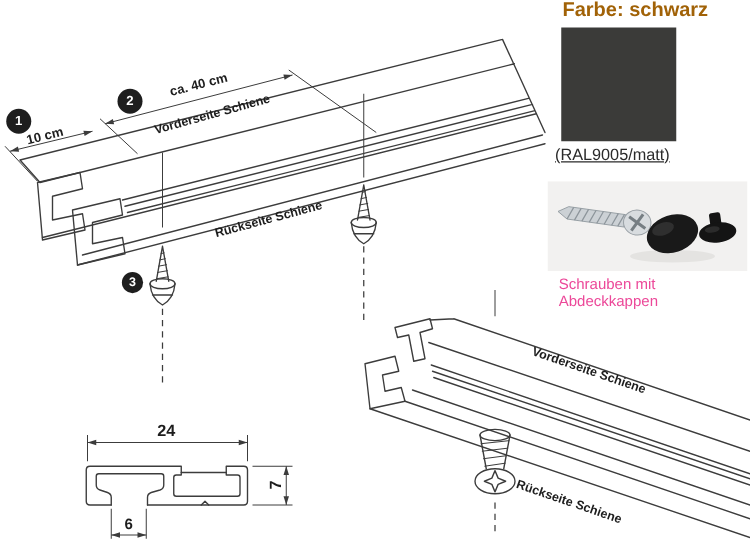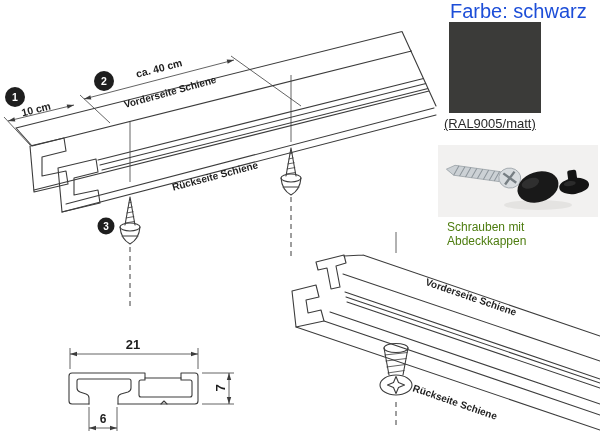--- a/index.html
+++ b/index.html
@@ -17,23 +17,23 @@
   .ctr{transform:translate(-50%,-50%);}
   .b{font-weight:bold;}
   .callout{
     position:absolute;background:#1e1e1e;color:#fff;border-radius:50%;
     display:flex;align-items:center;justify-content:center;font-weight:bold;
     transform:translate(-50%,-50%);
   }
   .c20{width:20px;height:20px;font-size:10.5px;}
   .c17{width:17px;height:17px;font-size:10px;}
   .swatch{position:absolute;left:449px;top:22px;width:92px;height:91px;background:#3b3b39;}
-  .heading{position:absolute;left:450px;top:0px;font-size:20px;font-weight:normal;color:#1d4ed8;}
+  .heading{position:absolute;left:450px;top:0px;font-size:16px;font-weight:bold;color:#a16207;}
   .ral{position:absolute;left:444px;top:116px;font-size:13px;color:#2a2a2a;text-decoration:underline;}
-  .caption{position:absolute;left:447px;top:220px;font-size:12px;color:#4d7c0f;}
+  .caption{position:absolute;left:447px;top:220px;font-size:12px;color:#ec4899;}
   .photo{position:absolute;left:438px;top:145px;width:160px;height:72px;}
 </style>
 </head>
 <body>
 
 <div class="stage">
 
   <svg width="600" height="439" viewBox="0 0 600 439">
 
     <g>
@@ -114,21 +114,21 @@
   <div class="callout c17" style="left: 106px; top: 226px; background: rgb(30, 30, 30);">3</div>
 
   <div class="lbl ctr b" style="left:36px;top:109px;font-size:10.5px;transform:translate(-50%,-50%) rotate(-14deg);">10 cm</div>
   <div class="lbl ctr b" style="left:159px;top:68px;font-size:10.5px;transform:translate(-50%,-50%) rotate(-14.5deg);">ca. 40 cm</div>
   <div class="lbl ctr b" style="left:170px;top:92px;font-size:10px;transform:translate(-50%,-50%) rotate(-15.5deg);">Vorderseite Schiene</div>
   <div class="lbl ctr b" style="left:215px;top:176px;font-size:10px;transform:translate(-50%,-50%) rotate(-15deg);">Rückseite Schiene</div>
 
   <div class="lbl ctr b" style="left:471px;top:297px;font-size:10px;transform:translate(-50%,-50%) rotate(19deg);">Vorderseite Schiene</div>
   <div class="lbl ctr b" style="left:455px;top:402px;font-size:10px;transform:translate(-50%,-50%) rotate(19deg);">Rückseite Schiene</div>
 
-  <div class="lbl ctr b" style="left:133px;top:344px;font-size:13px;">21</div>
+  <div class="lbl ctr b" style="left:133px;top:344px;font-size:13px;">24</div>
   <div class="lbl ctr b" style="left:220px;top:388px;font-size:13px;transform:translate(-50%,-50%) rotate(-90deg);">7</div>
   <div class="lbl ctr b" style="left:103px;top:419px;font-size:12px;">6</div>
 
   <div class="heading">Farbe: schwarz</div>
   <div class="swatch" style="background: rgb(59, 59, 57);"></div>
   <div class="ral">(RAL9005/matt)</div>
 
   <div class="photo">
     <svg width="160" height="72" viewBox="0 0 160 72">
       <rect x="0" y="0" width="160" height="72" fill="#f2f1f0"></rect>

